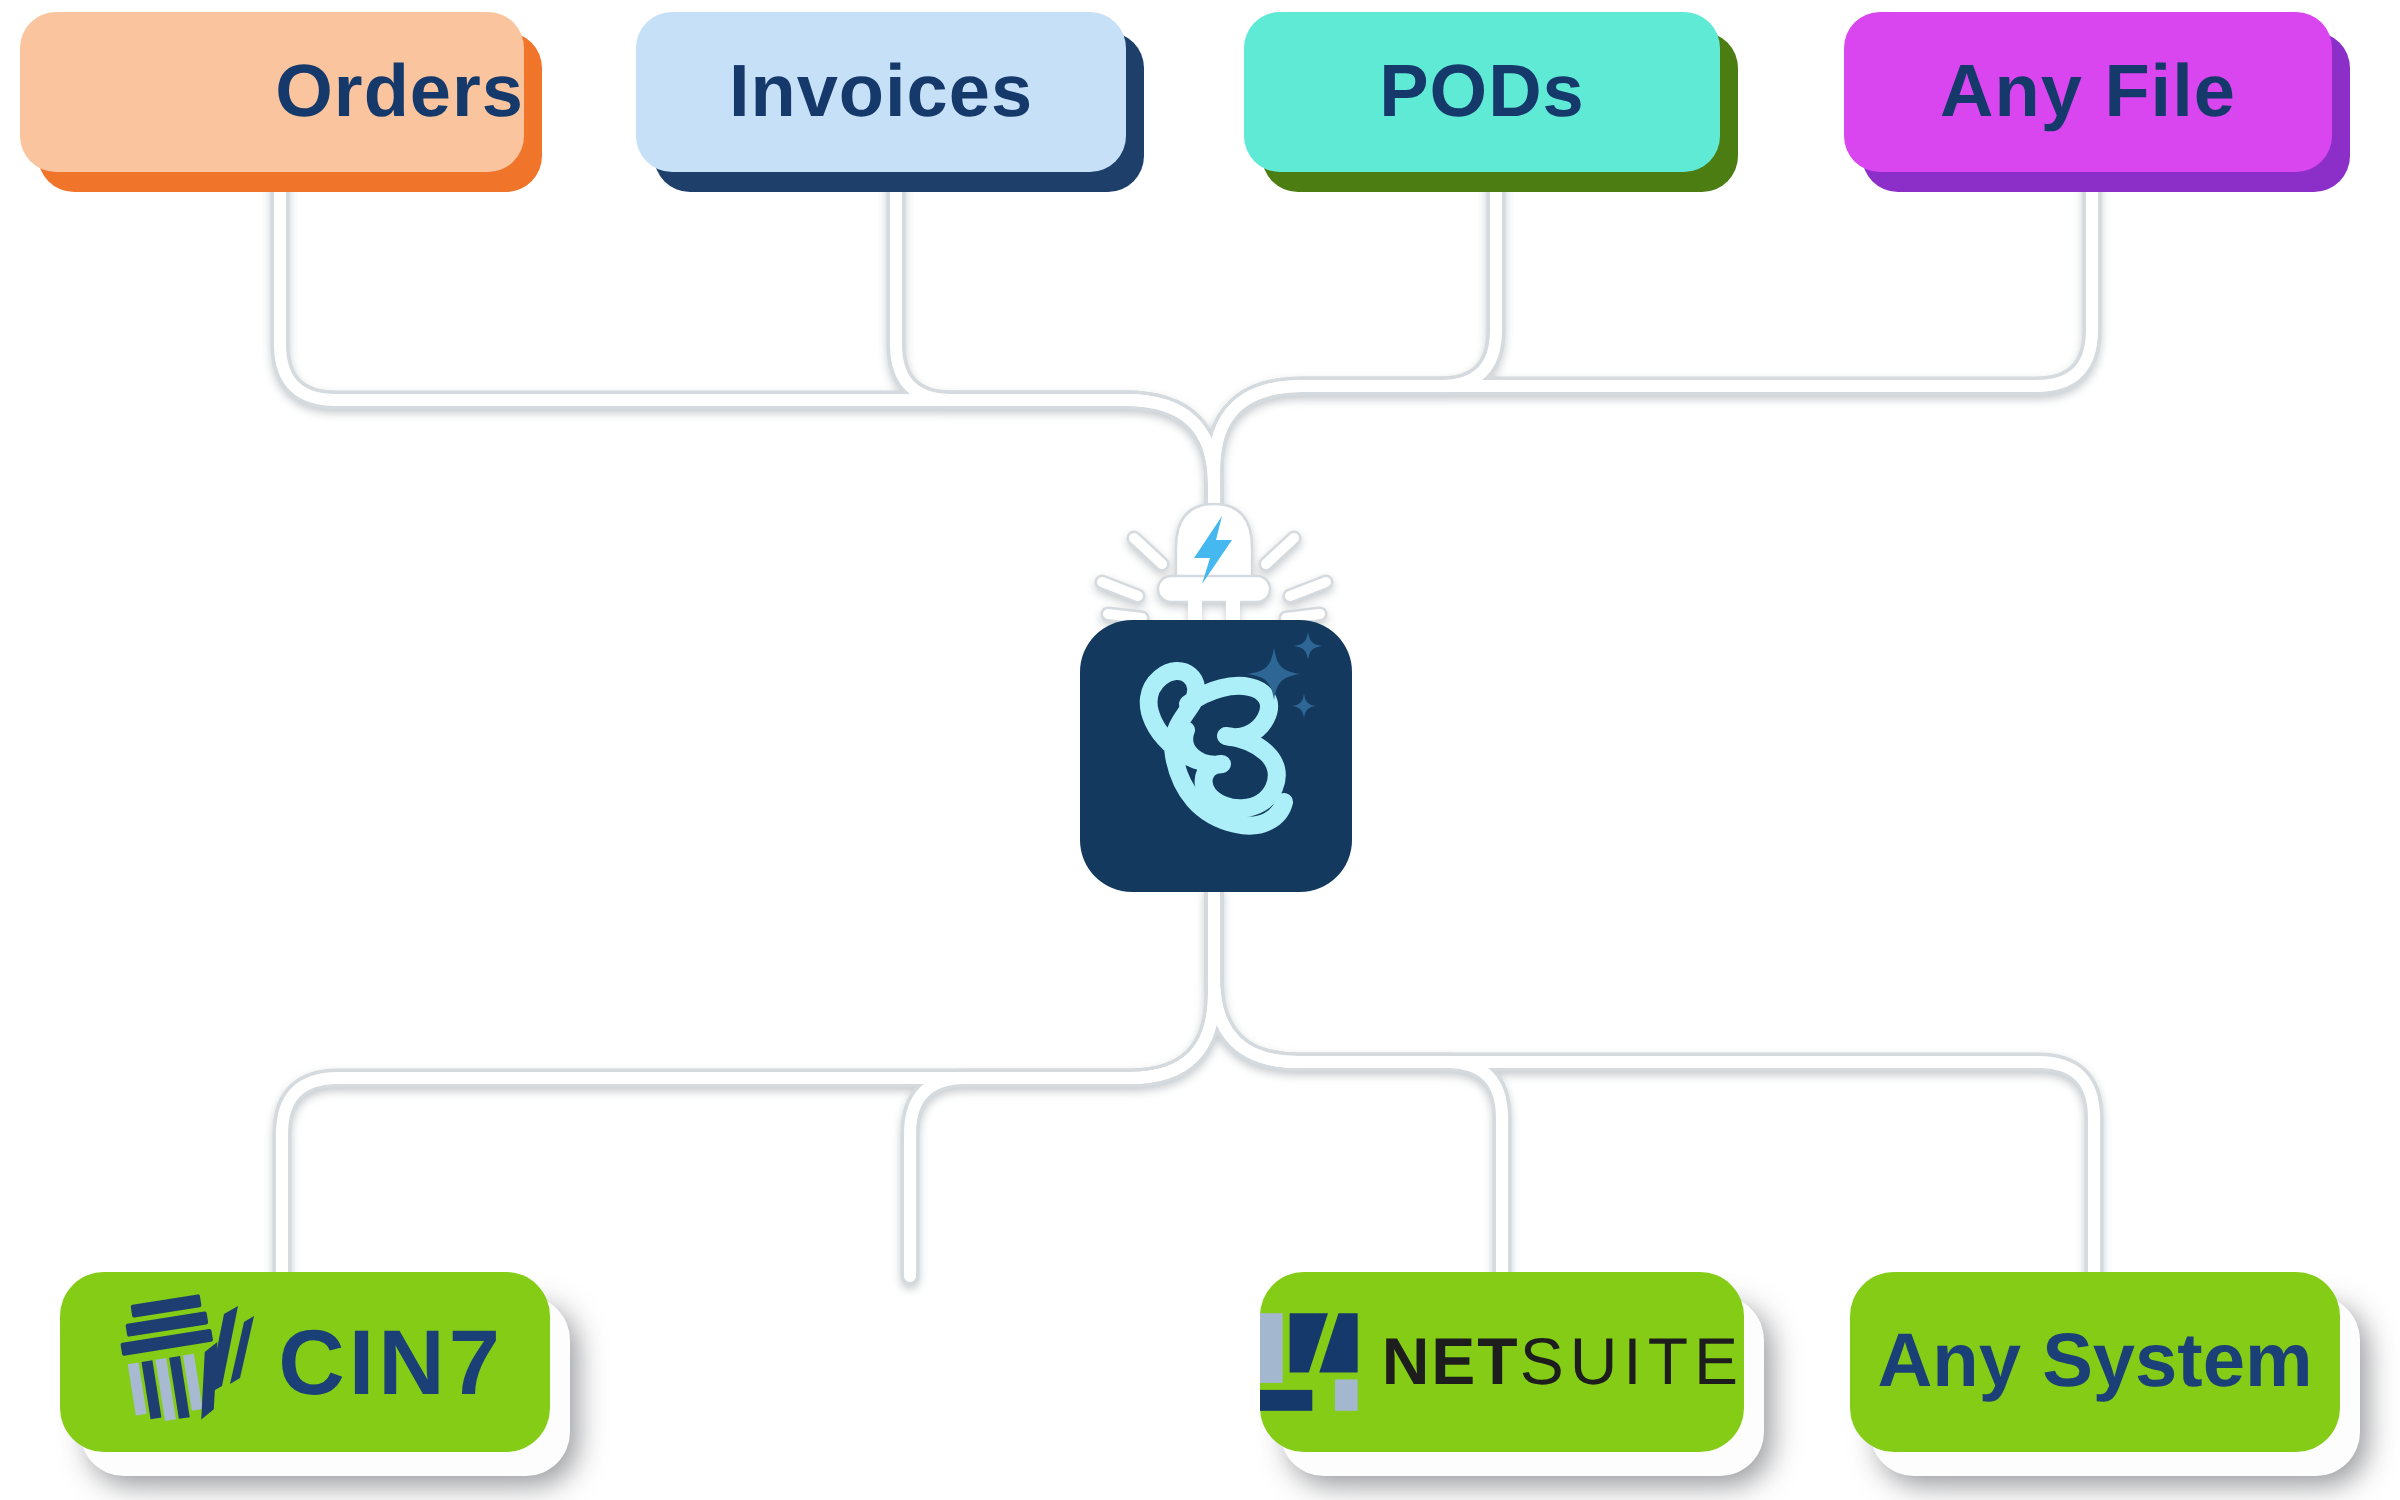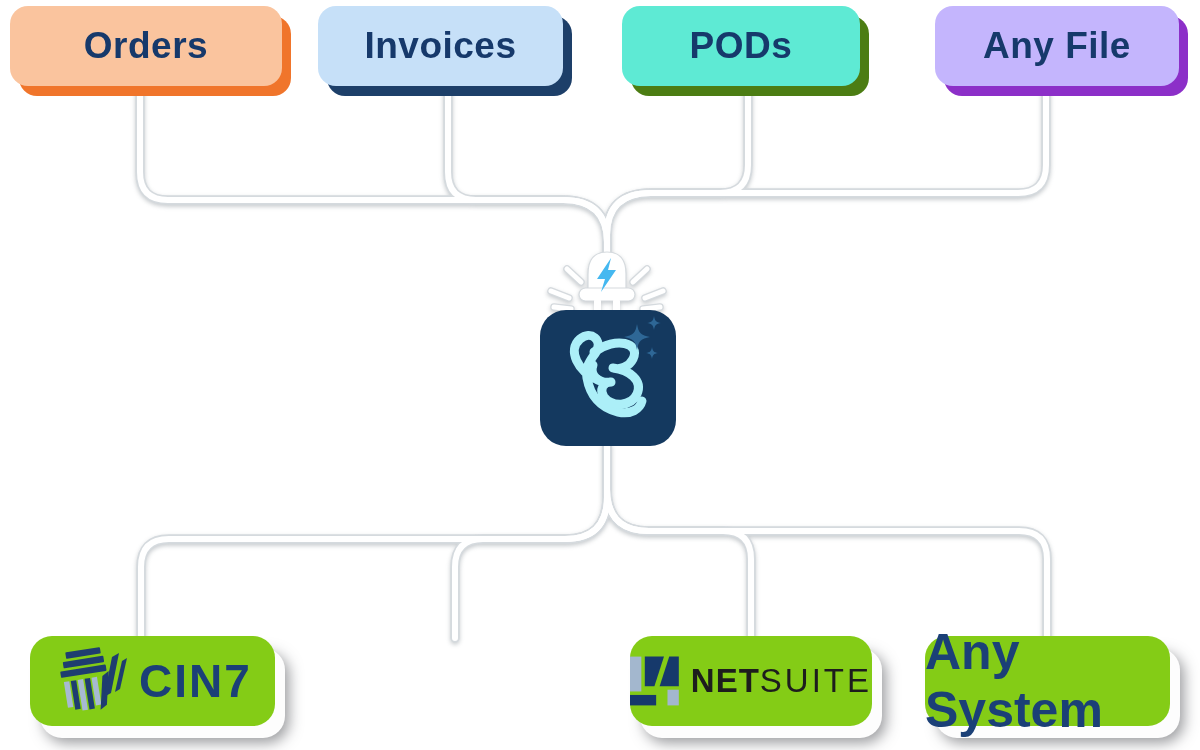--- a/index.html
+++ b/index.html
@@ -12,21 +12,21 @@
   .wire-halo{fill:none;stroke:#d5dade;stroke-width:9.5;stroke-linecap:round;stroke-linejoin:round;}
   .wire{fill:none;stroke:#ffffff;stroke-width:6;stroke-linecap:round;stroke-linejoin:round;}
   .ray-halo{stroke:#d5dade;stroke-width:7.5;stroke-linecap:round;}
   .ray{stroke:#ffffff;stroke-width:5;stroke-linecap:round;}
   .plug-body{fill:#ffffff;stroke:#d5dade;stroke-width:1.2;}
 
   
   .src-box{position:absolute;top:6px;height:80px;border-radius:18px;z-index:2;
            display:flex;align-items:center;justify-content:center;}
   .src-label{font-size:37px;font-weight:700;color:#16396B;letter-spacing:.5px;}
-  .src-orders{left:10px;width:272px;}
+  .src-orders{left:10px;width:252px;justify-content:flex-end;}
   .src-invoices{left:318px;width:245px;border-radius:18px;}
   .src-pods{left:622px;width:238px;}
   .src-anyfile{left:922px;width:244px;}
 
   
   .hub-tile{position:absolute;left:540px;top:310px;width:136px;height:136px;border-radius:26px;
             background:#14395F;z-index:2;}
 
   
   .sys-box{position:absolute;top:636px;height:90px;background:#84cc16;border-radius:22px;z-index:2;
@@ -35,21 +35,21 @@
   .sys-cin7{left:30px;width:245px;}
   .sys-cargowise{left:322px;width:246px;}
   .sys-netsuite{left:630px;width:242px;}
   .sys-anysystem{left:925px;width:245px;}
 
   .cin7-text{font-size:46px;font-weight:800;color:#1B4077;letter-spacing:2px;}
   .cw-text{font-size:35px;font-weight:700;color:#5B32E8;letter-spacing:.4px;}
   .ns-text{font-size:33px;color:#1d1d1d;letter-spacing:1px;white-space:nowrap;}
   .ns-bold{font-weight:800;}
   .ns-light{font-weight:400;letter-spacing:3px;}
-  .anysys-text{font-size:50px;font-weight:700;color:#1B4077;}
+  .anysys-text{font-size:38px;font-weight:700;color:#1B4077;}
 
   
   .cw-icon{position:relative;width:58px;height:58px;flex:0 0 auto;}
   .cw-icon i{position:absolute;background:#5B32E8;height:6px;border-radius:3px;display:block;}
 </style>
 </head>
 <body>
 
 <div class="canvas">
 
@@ -103,21 +103,21 @@
 
   <div class="src-box src-orders" style="background: rgb(250, 196, 158); box-shadow: rgb(240, 117, 43) 9px 10px 0px;">
     <span class="src-label">Orders</span>
   </div>
   <div class="src-box src-invoices" style="background: rgb(198, 224, 248); box-shadow: rgb(29, 63, 105) 9px 10px 0px;">
     <span class="src-label">Invoices</span>
   </div>
   <div class="src-box src-pods" style="background: #5eead4; box-shadow: rgb(76, 125, 19) 9px 10px 0px;">
     <span class="src-label">PODs</span>
   </div>
-  <div class="src-box src-anyfile" style="background: #c4b5fd; box-shadow: rgb(140, 47, 200) 9px 10px 0px; margin-left: 13px;">
+  <div class="src-box src-anyfile" style="background: #d946ef; box-shadow: rgb(140, 47, 200) 9px 10px 0px;">
     <span class="src-label">Any File</span>
   </div>
 
   <div class="hub-tile">
     <svg width="136" height="136" viewBox="0 0 136 136">
       <g fill="none" stroke="#ACEFF8" stroke-width="9" stroke-linecap="round" stroke-linejoin="round">
         <path d="M58 70 C38 62 27 40 40 29 C51 20 63 30 56 42 C51 50 45 55 47 68 C50 85 60 98 78 102 C91 105 100 99 102 91"></path>
         <path d="M54 42 C76 26 101 33 93 49 C89 57 80 60 73 58 C89 60 103 70 97 84 C91 97 72 97 64 87 C59 80 63 72 71 72 C59 74 49 65 53 55"></path>
       </g>
       <g fill="#2E6796">

